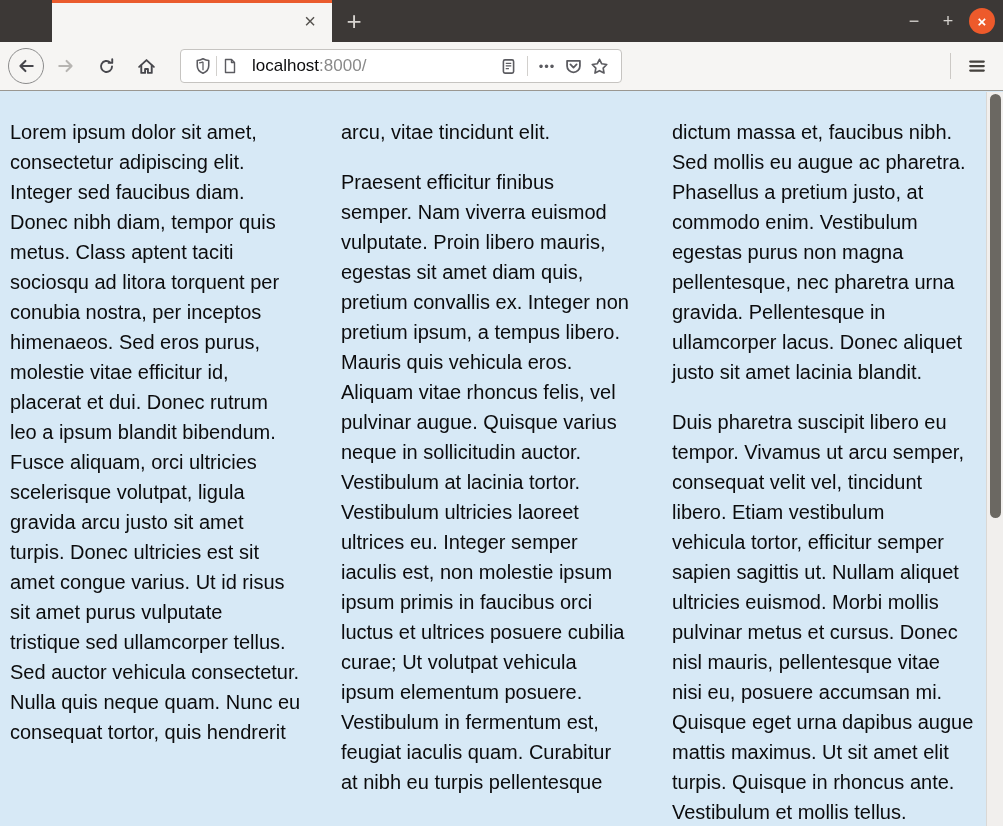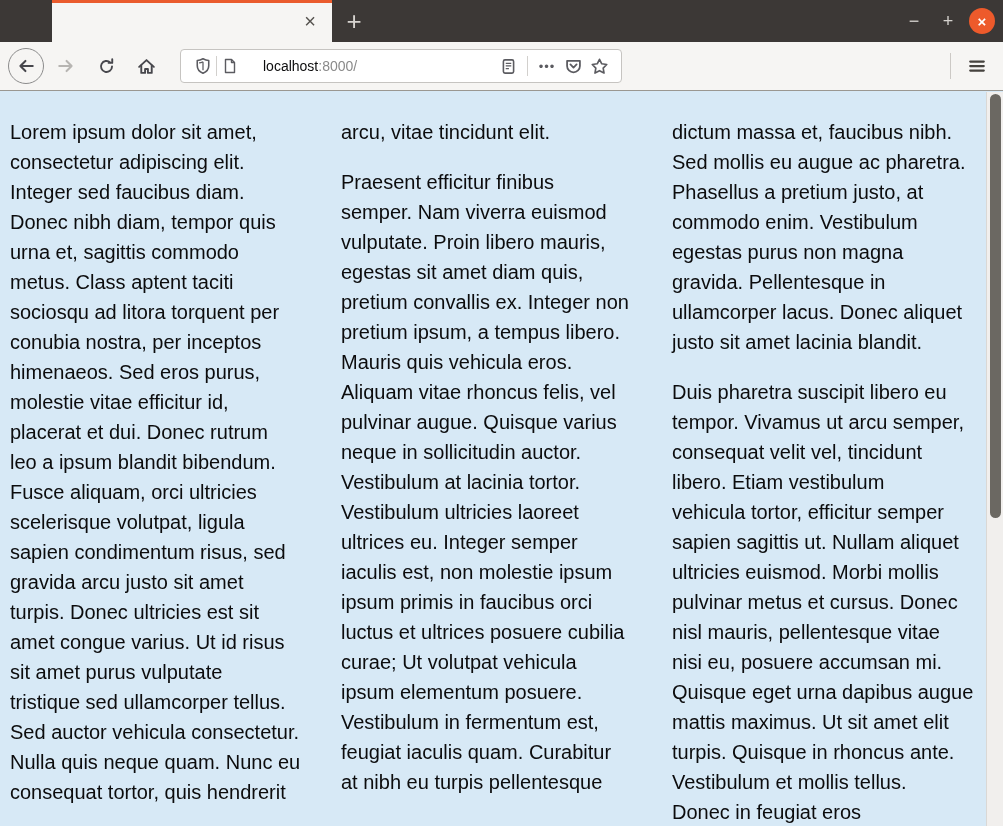--- a/index.html
+++ b/index.html
@@ -32,21 +32,21 @@
              display:flex; align-items:center; padding:0 8px; }
   .icon-btn { width:36px; height:36px; flex:none; display:flex;
               align-items:center; justify-content:center; margin-right:4px;
               color:#47474c; }
   .icon-btn.circled { border:1px solid #8c8c8c; border-radius:50%; }
   .icon-btn.disabled { color:#b7b5b2; }
   .urlbar { flex:none; width:442px; height:34px; margin-left:12px;
             background:#ffffff; border:1px solid #c6c4c1; border-radius:4px;
             display:flex; align-items:center; padding:0 9px; }
   .urlbar .sep { width:1px; height:20px; background:#d2d0cd; flex:none; }
-  .url-text { font-size:14px; margin-left:20px; white-space:nowrap; flex:1; }
+  .url-text { font-size:17px; margin-left:9px; white-space:nowrap; flex:1; }
   .url-host { color:#0c0c0d; }
   .url-path { color:#8a8a8a; }
   .small-btn { width:26px; height:26px; flex:none; display:flex;
                align-items:center; justify-content:center; color:#5b5b60; }
   .dots { font-size:13px; letter-spacing:1px; color:#5b5b60; }
   .tb-spacer { flex:1; }
   .tb-sep { width:1px; height:26px; background:#ccc9c5; flex:none; }
   .menu-btn { width:36px; height:36px; flex:none; margin-left:8px;
               display:flex; align-items:center; justify-content:center; color:#45423e; }
 
@@ -164,31 +164,29 @@
 </div>
 
 <div class="content">
   <div class="cols">
     <div class="col">
         <div class="para">
           <div class="line">Lorem ipsum dolor sit amet,</div>
           <div class="line">consectetur adipiscing elit.</div>
           <div class="line">Integer sed faucibus diam.</div>
           <div class="line">Donec nibh diam, tempor quis</div>
-          <div class="line">urna et, sagittis commodo</div>
           <div class="line">metus. Class aptent taciti</div>
           <div class="line">sociosqu ad litora torquent per</div>
           <div class="line">conubia nostra, per inceptos</div>
           <div class="line">himenaeos. Sed eros purus,</div>
           <div class="line">molestie vitae efficitur id,</div>
           <div class="line">placerat et dui. Donec rutrum</div>
           <div class="line">leo a ipsum blandit bibendum.</div>
           <div class="line">Fusce aliquam, orci ultricies</div>
           <div class="line">scelerisque volutpat, ligula</div>
-          <div class="line">sapien condimentum risus, sed</div>
           <div class="line">gravida arcu justo sit amet</div>
           <div class="line">turpis. Donec ultricies est sit</div>
           <div class="line">amet congue varius. Ut id risus</div>
           <div class="line">sit amet purus vulputate</div>
           <div class="line">tristique sed ullamcorper tellus.</div>
           <div class="line">Sed auctor vehicula consectetur.</div>
           <div class="line">Nulla quis neque quam. Nunc eu</div>
           <div class="line">consequat tortor, quis hendrerit</div>
         </div>
       </div>
@@ -220,20 +218,21 @@
           <div class="line">at nibh eu turpis pellentesque</div>
         </div>
       </div>
     <div class="col">
         <div class="para">
           <div class="line">dictum massa et, faucibus nibh.</div>
           <div class="line">Sed mollis eu augue ac pharetra.</div>
           <div class="line">Phasellus a pretium justo, at</div>
           <div class="line">commodo enim. Vestibulum</div>
           <div class="line">egestas purus non magna</div>
+          <div class="line">pellentesque, nec pharetra urna</div>
           <div class="line">gravida. Pellentesque in</div>
           <div class="line">ullamcorper lacus. Donec aliquet</div>
           <div class="line">justo sit amet lacinia blandit.</div>
         </div>
         <div class="para">
           <div class="line">Duis pharetra suscipit libero eu</div>
           <div class="line">tempor. Vivamus ut arcu semper,</div>
           <div class="line">consequat velit vel, tincidunt</div>
           <div class="line">libero. Etiam vestibulum</div>
           <div class="line">vehicula tortor, efficitur semper</div>

